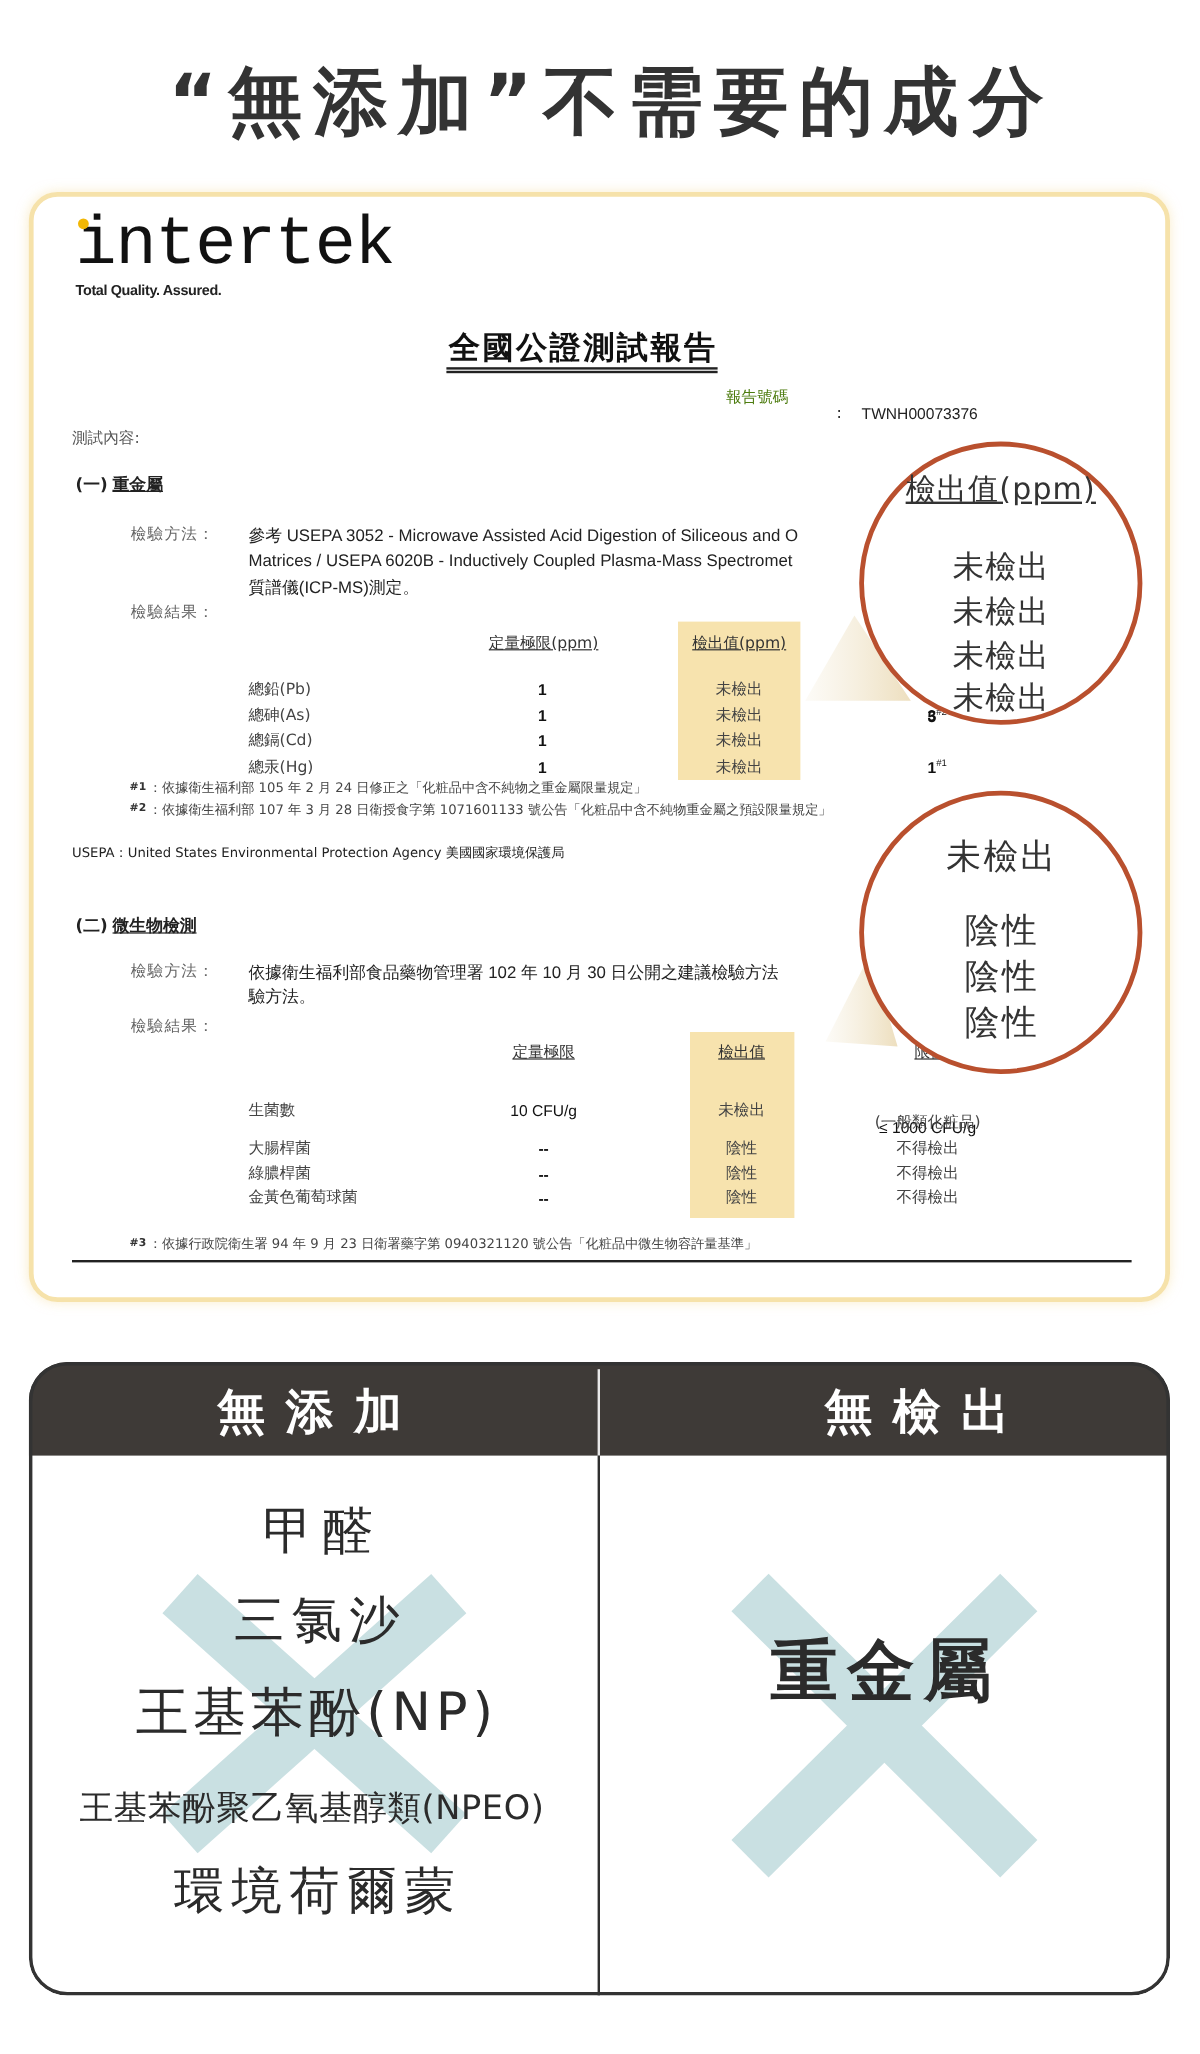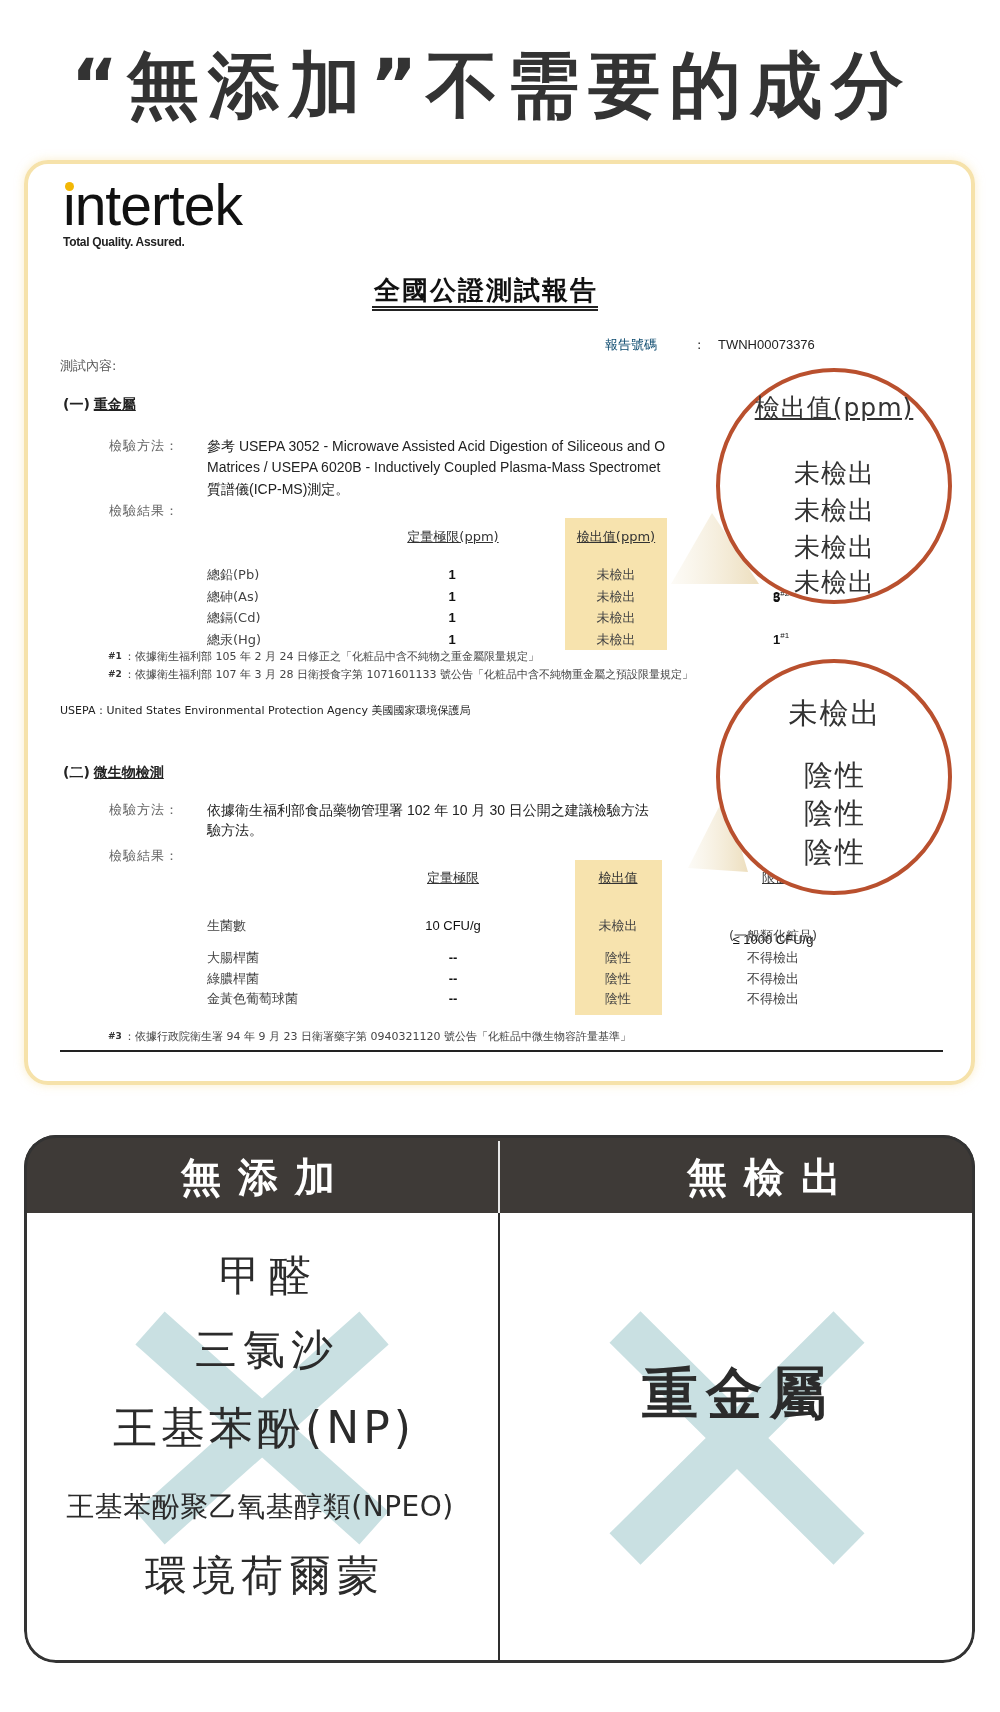--- a/index.html
+++ b/index.html
@@ -2,28 +2,28 @@
 <html><head>
 <meta charset="utf-8">
 <style>
   *{margin:0;padding:0;box-sizing:border-box}
   html,body{width:1000px;height:1712px;background:#ffffff;overflow:hidden}
   body{position:relative;font-family:"DejaVu Sans","Liberation Sans",sans-serif;color:#333}
   .abs{position:absolute;white-space:nowrap}
   .ctr{transform:translateX(-50%)}
 
   
-  .page-title{left:487px;top:50px;line-height:70px;font-size:72px;font-weight:bold;letter-spacing:9px;padding-left:9px;color:#333}
+  .page-title{left:505px;top:50px;line-height:70px;font-size:62px;font-weight:bold;letter-spacing:9px;padding-left:9px;color:#333}
 
   
   .report-card{position:absolute;left:24px;top:160px;width:951px;height:925px;border-radius:24px;background:#fff;box-shadow:0 0 10px rgba(245,222,160,.55)}
   .report-card::after{content:"";position:absolute;left:0;top:0;right:0;bottom:0;border:4px solid #f6e2aa;border-radius:24px;pointer-events:none}
   .rc-text{font-size:13px;line-height:18px;color:#555}
   .rc-dark{color:#222}
-  .logo-brand{left:39px;top:17px;font-family:Liberation Sans, sans-serif;font-size:57px;line-height:57px;color:#111;letter-spacing:-1px}
+  .logo-brand{left:39px;top:17px;font-family:Liberation Mono, monospace;font-size:57px;line-height:57px;color:#111;letter-spacing:-1px}
   .logo-dot{left:41px;top:22px;width:9px;height:9px;border-radius:50%;background:#f2b705}
   .logo-tagline{left:39px;top:74px;font-family:"Liberation Sans",sans-serif;font-size:12px;line-height:16px;font-weight:bold;letter-spacing:-0.3px;color:#222}
   .report-title{left:461px;top:114px;font-size:26px;line-height:32px;font-weight:bold;letter-spacing:2px;padding-left:2px;color:#111;border-bottom:5px double #222}
   .section-head{font-size:14px;line-height:18px;font-weight:bold;color:#222;display:flex;gap:4px}
   .section-head .u{text-decoration:underline}
   .label{font-size:13px;line-height:20px;color:#666;letter-spacing:1px}
   .method{font-size:14px;line-height:20px;color:#222;font-family:Liberation Sans, sans-serif}
   .col-hl{position:absolute;background:#f7e3ae}
   .th{font-size:13px;line-height:18px;color:#333;text-decoration:underline}
   .td{font-size:13px;line-height:18px;color:#444}
@@ -60,21 +60,21 @@
 <h1 class="abs ctr page-title">“無添加”不需要的成分</h1>
 
 <section class="report-card">
 
   <div class="abs logo-brand">intertek</div>
   <div class="abs logo-dot"></div>
   <div class="abs logo-tagline">Total Quality. Assured.</div>
 
   <div class="abs ctr report-title">全國公證測試報告</div>
 
-  <div class="abs rc-text" style="left:581px;top:176px;color:#0c4a6e">報告號碼</div>
+  <div class="abs rc-text" style="left:581px;top:163px;color:#4d7c0f">報告號碼</div>
   <div class="abs rc-text rc-dark" style="left:673px;top:176px">:</div>
   <div class="abs rc-text rc-dark" style="left:694px;top:176px;font-family:'Liberation Sans',sans-serif">TWNH00073376</div>
 
   <div class="abs rc-text" style="left:36px;top:197px">測試內容:</div>
 
   <div class="abs section-head" style="left:39px;top:235px">
     <span>(一)</span>
     <span class="u">重金屬</span>
   </div>
   <div class="abs label" style="left:85px;top:276px">檢驗方法：</div>

